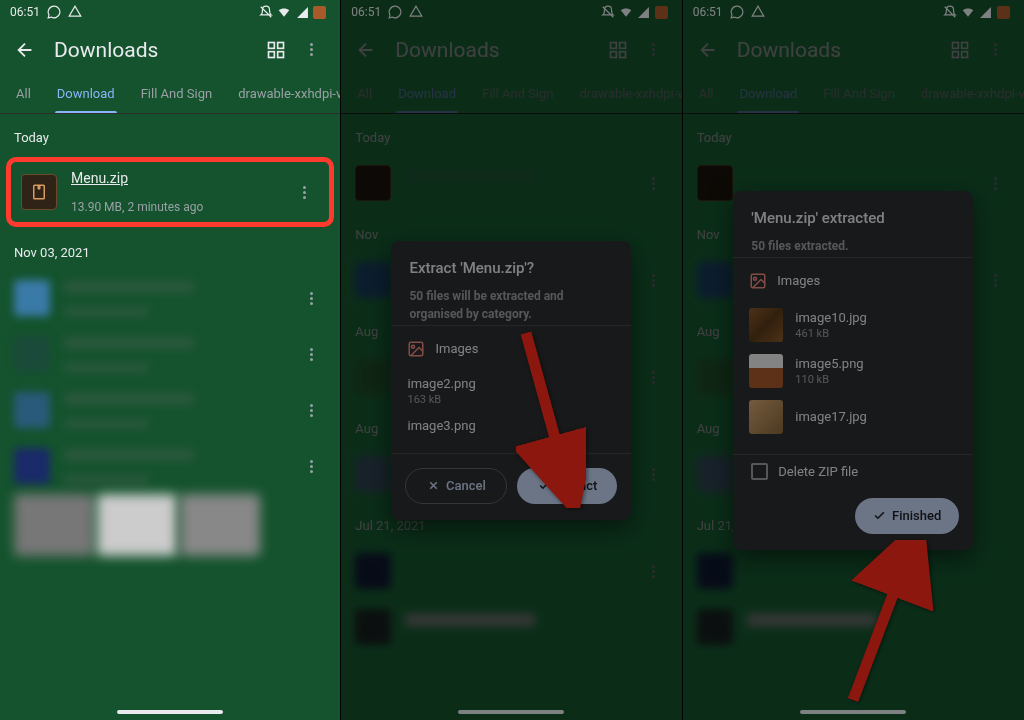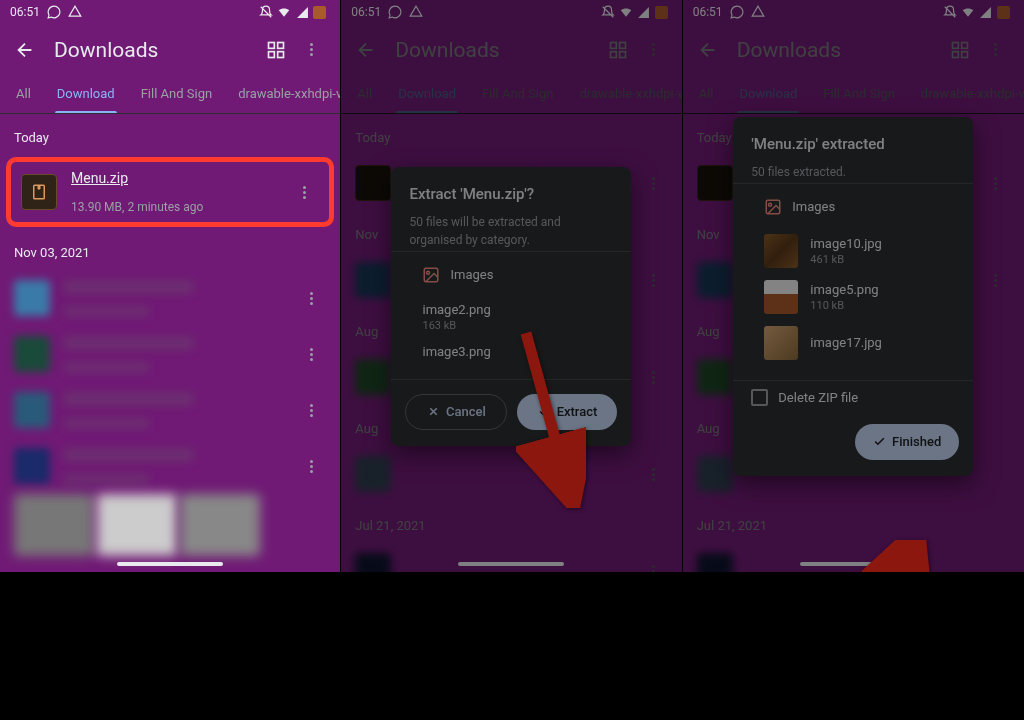--- a/index.html
+++ b/index.html
@@ -1,18 +1,18 @@
 <!DOCTYPE html>
 <html><head>
 <meta charset="utf-8">
 <style>
   * { margin: 0; padding: 0; box-sizing: border-box; }
   body { background: #000; font-family: Roboto, -apple-system, sans-serif; color: #e8eaed; width: 1024px; height: 720px; overflow: hidden; }
   .container { display: flex; width: 1024px; height: 720px; }
-  .phone { width: 341.33px; height: 572px; background: #701a75; position: relative; border-right: 1px solid #000; overflow: hidden; }
+  .phone { width: 341.33px; height: 720px; background: #14532d; position: relative; border-right: 1px solid #000; overflow: hidden; }
   .phone.dim { opacity: 0.55; }
   .phone.dim .header-row, .phone.dim .tabs, .phone.dim .content { filter: brightness(0.5); }
   .phone:last-child { border-right: none; }
 
   
   .status-bar { height: 24px; display: flex; justify-content: space-between; align-items: center; padding: 0 14px 0 10px; font-size: 12px; color: #e8eaed; }
   .status-left { display: flex; align-items: center; gap: 7px; }
   .status-right { display: flex; align-items: center; gap: 4px; }
   .sicn { width: 14px; height: 14px; display: inline-flex; align-items: center; justify-content: center; }
   .sicn svg { width: 14px; height: 14px; }
@@ -51,23 +51,23 @@
   .highlight-box .file-row { padding: 8px 6px 8px 10px; }
 
   .thumb-grid { display: flex; gap: 3px; padding: 0 14px; }
   .tg { width: 80px; height: 62px; border-radius: 4px; filter: blur(6px); background: #333; }
 
   
   .dialog-wrap { position: absolute; top: 0; left: 0; right: 0; bottom: 0; display: flex; align-items: center; justify-content: center; pointer-events: none; }
   .dialog { pointer-events: auto; width: 240px; background: #2d2e30; border-radius: 8px; padding: 0; position: relative; top: 20px; box-shadow: 0 8px 24px rgba(0,0,0,0.5); }
   .dialog-pad { padding: 18px 18px 2px 18px; }
   .dialog-title { font-size: 15px; font-weight: 500; color: #e8eaed; margin-bottom: 10px; }
-  .dialog-sub { font-size: 12px; color: #9aa0a6; line-height: 1.5; }
+  .dialog-sub { font-size: 12px; color: #9aa0a6; line-height: 1.5; font-weight: bold; }
   .dialog-divider { height: 1px; background: #454648; }
-  .dialog-section { padding: 14px 31px; }
+  .dialog-section { padding: 14px 16px; }
   .dialog-cat { display: flex; align-items: center; gap: 10px; font-size: 13px; color: #e8eaed; margin-bottom: 12px; }
   .dialog-cat-icon { width: 18px; height: 18px; }
   .dialog-file { padding: 6px 0; }
   .dialog-fname { font-size: 13px; color: #e8eaed; }
   .dialog-fsize { font-size: 11px; color: #9aa0a6; margin-top: 2px; }
   .dialog-actions { display: flex; gap: 10px; padding: 14px 14px 16px 14px; justify-content: center; }
   .dbtn { flex: 1; height: 36px; border-radius: 20px; display: flex; align-items: center; justify-content: center; gap: 6px; font-size: 13px; font-weight: 500; cursor: pointer; }
   .dbtn.outline { border: 1px solid #5f6368; color: #c5d4f0; background: transparent; }
   .dbtn.fill { background: #c3d5f4; color: #202124; }
 

